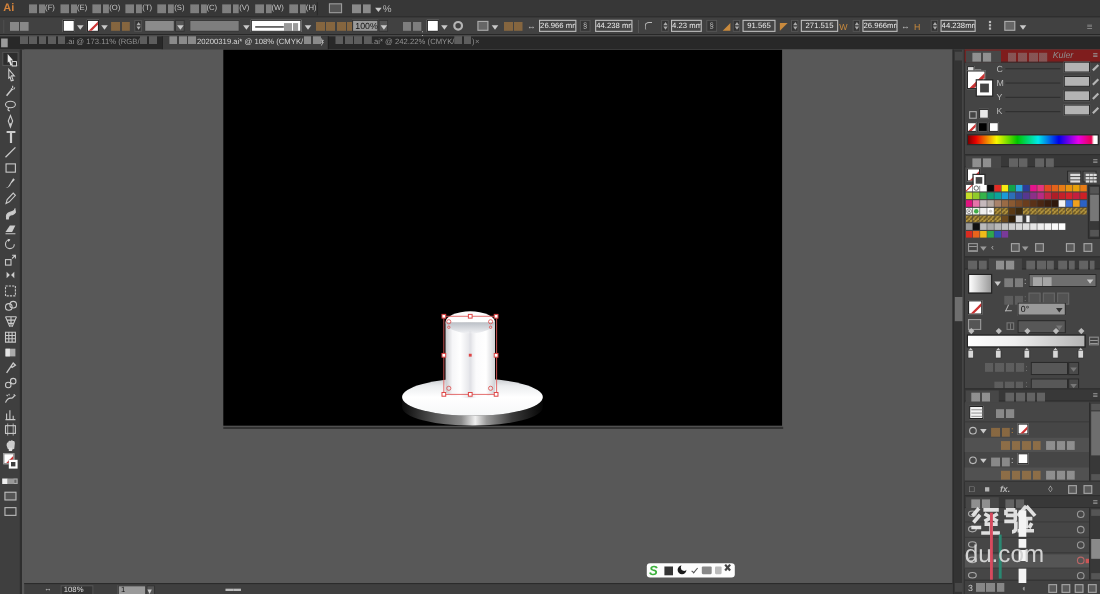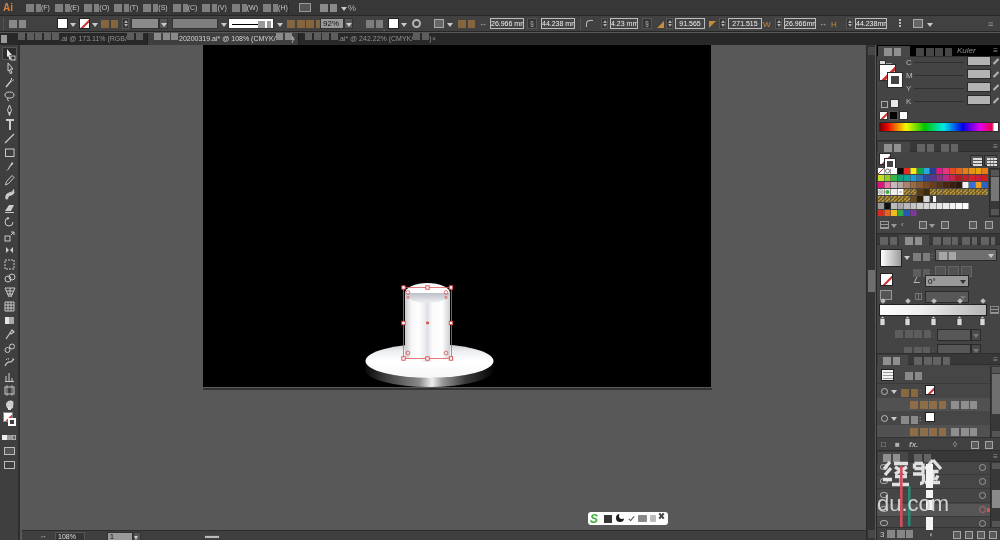--- a/index.html
+++ b/index.html
@@ -61,21 +61,21 @@
       <span class="tri-d" style="position:absolute;left:1px;top:4px;"></span>
     </div>
   <div class="abs" style="left:172px;top:2px;width:46px;height:11px;background:#7e7e7e;border:1px solid #333;"></div>
   <span class="abs tri-d" style="left:221px;top:7px;"></span>
   <div class="abs" style="left:228px;top:2px;width:46px;height:11px;background:#fff;border:1px solid #333;">
       <div style="position:absolute;left:3px;top:5px;width:26px;height:1px;background:#000;"></div>
       <i class="z z8" style="position:absolute;right:2px;top:2px;width:13px;color:#333;"></i>
     </div>
   <span class="abs tri-d" style="left:277px;top:7px;"></span>
   <span class="abs" style="left:287px;top:4px;color:#c98a3d;"><i class="z z9" style="width:36px"></i></span>
-  <div class="abs" style="left:320px;top:2px;width:24px;height:11px;background:#9a9a9a;border:1px solid #333;color:#111;font-size:8px;line-height:10px;padding-left:2px;">92%</div>
+  <div class="abs" style="left:320px;top:2px;width:24px;height:11px;background:#9a9a9a;border:1px solid #333;color:#111;font-size:8px;line-height:10px;padding-left:2px;">100%</div>
   <div class="abs" style="left:344px;top:2px;width:9px;height:11px;background:#555;border:1px solid #333;">
       <span class="tri-d" style="position:absolute;left:1px;top:4px;"></span>
     </div>
   <span class="abs" style="left:366px;top:4px;color:#bbb;"><i class="z z9" style="width:17px"></i><span style="font-size:8px;">:</span></span>
   <div class="abs" style="left:388px;top:2px;width:11px;height:11px;background:#fff;border:1px solid #222;"></div>
   <span class="abs tri-d" style="left:401px;top:7px;"></span>
   <div class="abs" style="left:412px;top:3px;width:9px;height:9px;border:2px solid #b5b5b5;border-radius:50%;"></div>
   <div class="abs" style="left:434px;top:3px;width:10px;height:9px;border:1px solid #aaa;background:#666;"></div>
   <span class="abs tri-d" style="left:447px;top:7px;"></span>
   <span class="abs" style="left:458px;top:4px;color:#c98a3d;"><i class="z z9" style="width:17px"></i></span>
@@ -335,21 +335,21 @@
       <span class="tri-d" style="position:absolute;left:0px;top:3px;border-left-width:2px;border-right-width:2px;"></span>
     </div>
   <span class="abs" style="left:124px;top:2px;"></span>
   <span class="abs" style="left:183px;top:1px;color:#bbb;font-size:7px;">▬▬</span>
   <span class="abs" style="left:248px;top:2px;"> </span>
   <span class="abs" style="left:503px;top:2px;"></span>
 </div>
 
 <div class="abs" id="panels" style="left:876px;top:45px;width:124px;height:495px;background:#444444;border-left:1px solid #272727;">
 
-  <div class="abs" style="left:0;top:0;width:124px;height:12px;background:#000000;border-bottom:1px solid #2e2e2e;font-style:italic;">
+  <div class="abs" style="left:0;top:0;width:124px;height:12px;background:#7f1d1d;border-bottom:1px solid #2e2e2e;font-style:italic;">
     <div class="abs" style="left:1px;top:1px;width:32px;height:11px;background:#474747;color:#d8d8d8;">
         <i class="z z9" style="position:absolute;left:6px;top:2px;width:17px;"></i>
       </div>
     <i class="z z9" style="position:absolute;left:39px;top:3px;width:36px;color:#8e8e8e;"></i>
     <span class="abs" style="left:80px;top:1px;color:#8e8e8e;font-size:8px;">Kuler</span>
     <span class="abs" style="right:3px;top:1px;color:#999;font-size:8px;">≡</span>
   </div>
   <div class="abs" style="left:2px;top:15px;width:7px;height:6px;background:#ddd;border:1px solid #333;"></div>
   <div class="abs" style="left:9px;top:18px;width:6px;height:5px;border:1px solid #999;"></div>
   <div class="abs" style="left:2px;top:19px;width:17px;height:17px;background:#fff;border:1px solid #2a2a2a;overflow:hidden;">

